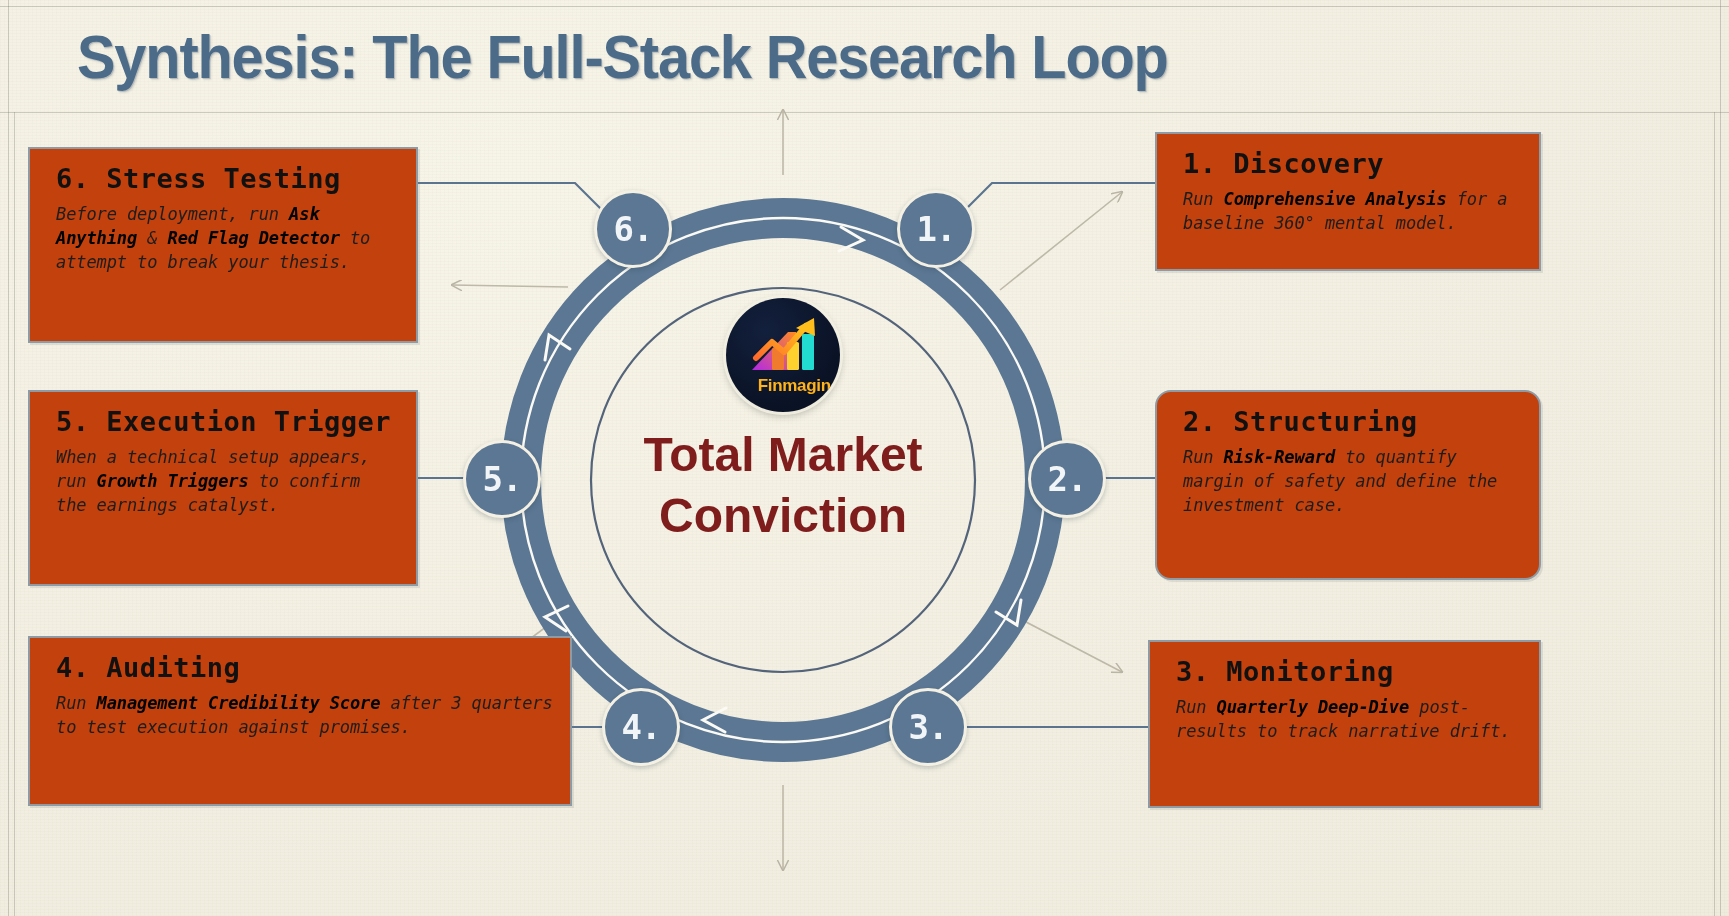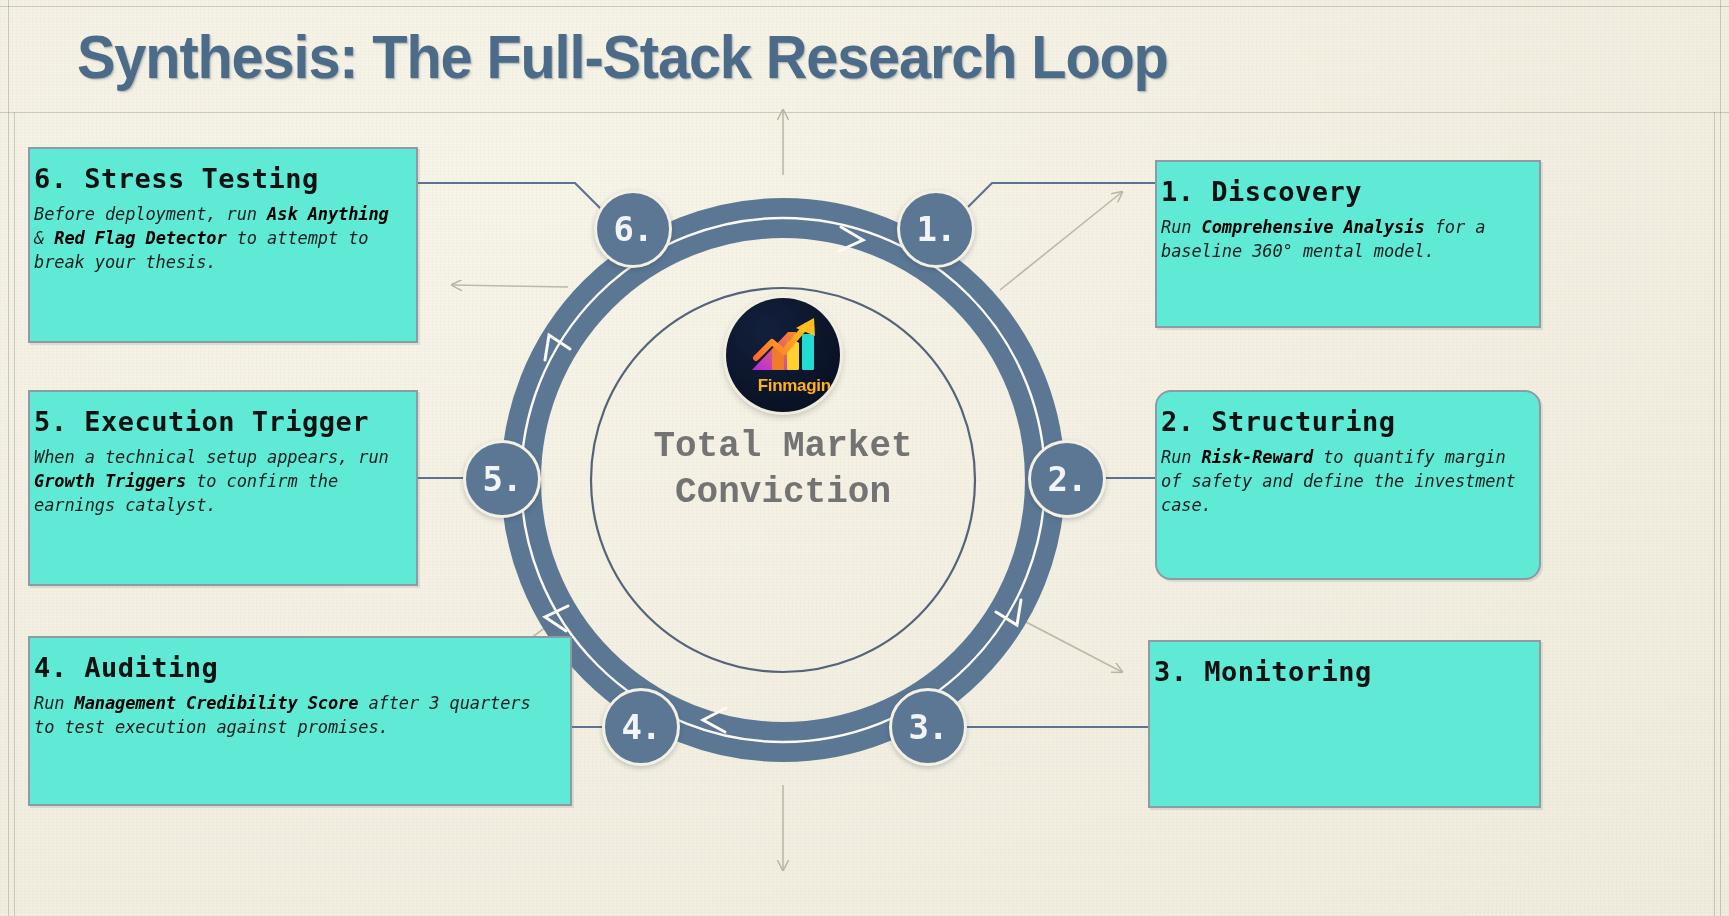--- a/index.html
+++ b/index.html
@@ -60,25 +60,25 @@
     color: #4c6b88;
     text-shadow: 1px 1px 0 rgba(140,150,160,0.45), 2px 2px 2px rgba(90,100,110,0.18);
     transform: scaleX(0.93);
     transform-origin: left center;
     white-space: nowrap;
   }
 
   
   .card {
     position: absolute;
-    background: #5eead4;
+    background: #c2410c;
     border: 2px solid #8e9aa4;
     box-shadow: 2px 2px 0 rgba(120,125,130,0.18);
     box-sizing: border-box;
-    padding: 14px 16px 14px 4px;
+    padding: 14px 16px 14px 26px;
   }
   .card-title {
     font-family: "DejaVu Sans Mono", "Liberation Mono", monospace;
     font-weight: bold;
     font-size: 27px;
     color: #111111;
     letter-spacing: 0.5px;
     margin-bottom: 8px;
     white-space: nowrap;
   }
@@ -120,25 +120,25 @@
     font-size: 17px;
     color: #ffb21a;
     letter-spacing: -0.3px;
   }
   #center-heading {
     position: absolute;
     left: 533px;
     top: 424px;
     width: 500px;
     text-align: center;
-    font-family: Liberation Mono, monospace;
-    font-weight: bold;
-    font-size: 36px;
+    font-family: Liberation Sans, sans-serif;
+    font-weight: bold;
+    font-size: 48px;
     line-height: 1.28;
-    color: #737373;
+    color: #7f1d1d;
     letter-spacing: 0px;
   }
 
   
   .badge {
     position: absolute;
     width: 78px;
     height: 78px;
     border-radius: 50%;
     background: #5b7793;
@@ -272,27 +272,28 @@
   <div class="card" style="left:28px; top:390px; width:390px; height:196px;">
     <div class="card-title">5. Execution Trigger</div>
     <div class="card-body">When a technical setup appears, run <b>Growth Triggers</b> to confirm the earnings catalyst.</div>
   </div>
 
   <div class="card" style="left:28px; top:636px; width:544px; height:170px;">
     <div class="card-title">4. Auditing</div>
     <div class="card-body">Run <b>Management Credibility Score</b> after 3 quarters to test execution against promises.</div>
   </div>
 
-  <div class="card" style="left:1155px; top:160px; width:386px; height:168px;">
+  <div class="card" style="left:1155px; top:132px; width:386px; height:139px;">
     <div class="card-title">1. Discovery</div>
     <div class="card-body">Run <b>Comprehensive Analysis</b> for a baseline 360° mental model.</div>
   </div>
 
   <div class="card" style="left:1155px; top:390px; width:386px; height:190px;border-radius:16px;">
     <div class="card-title">2. Structuring</div>
     <div class="card-body">Run <b>Risk-Reward</b> to quantify margin of safety and define the investment case.</div>
   </div>
 
   <div class="card" style="left:1148px; top:640px; width:393px; height:168px;">
     <div class="card-title">3. Monitoring</div>
+    <div class="card-body">Run <b>Quarterly Deep-Dive</b> post-results to track narrative drift.</div>
   </div>
 
 </div>
 
 </body></html>

